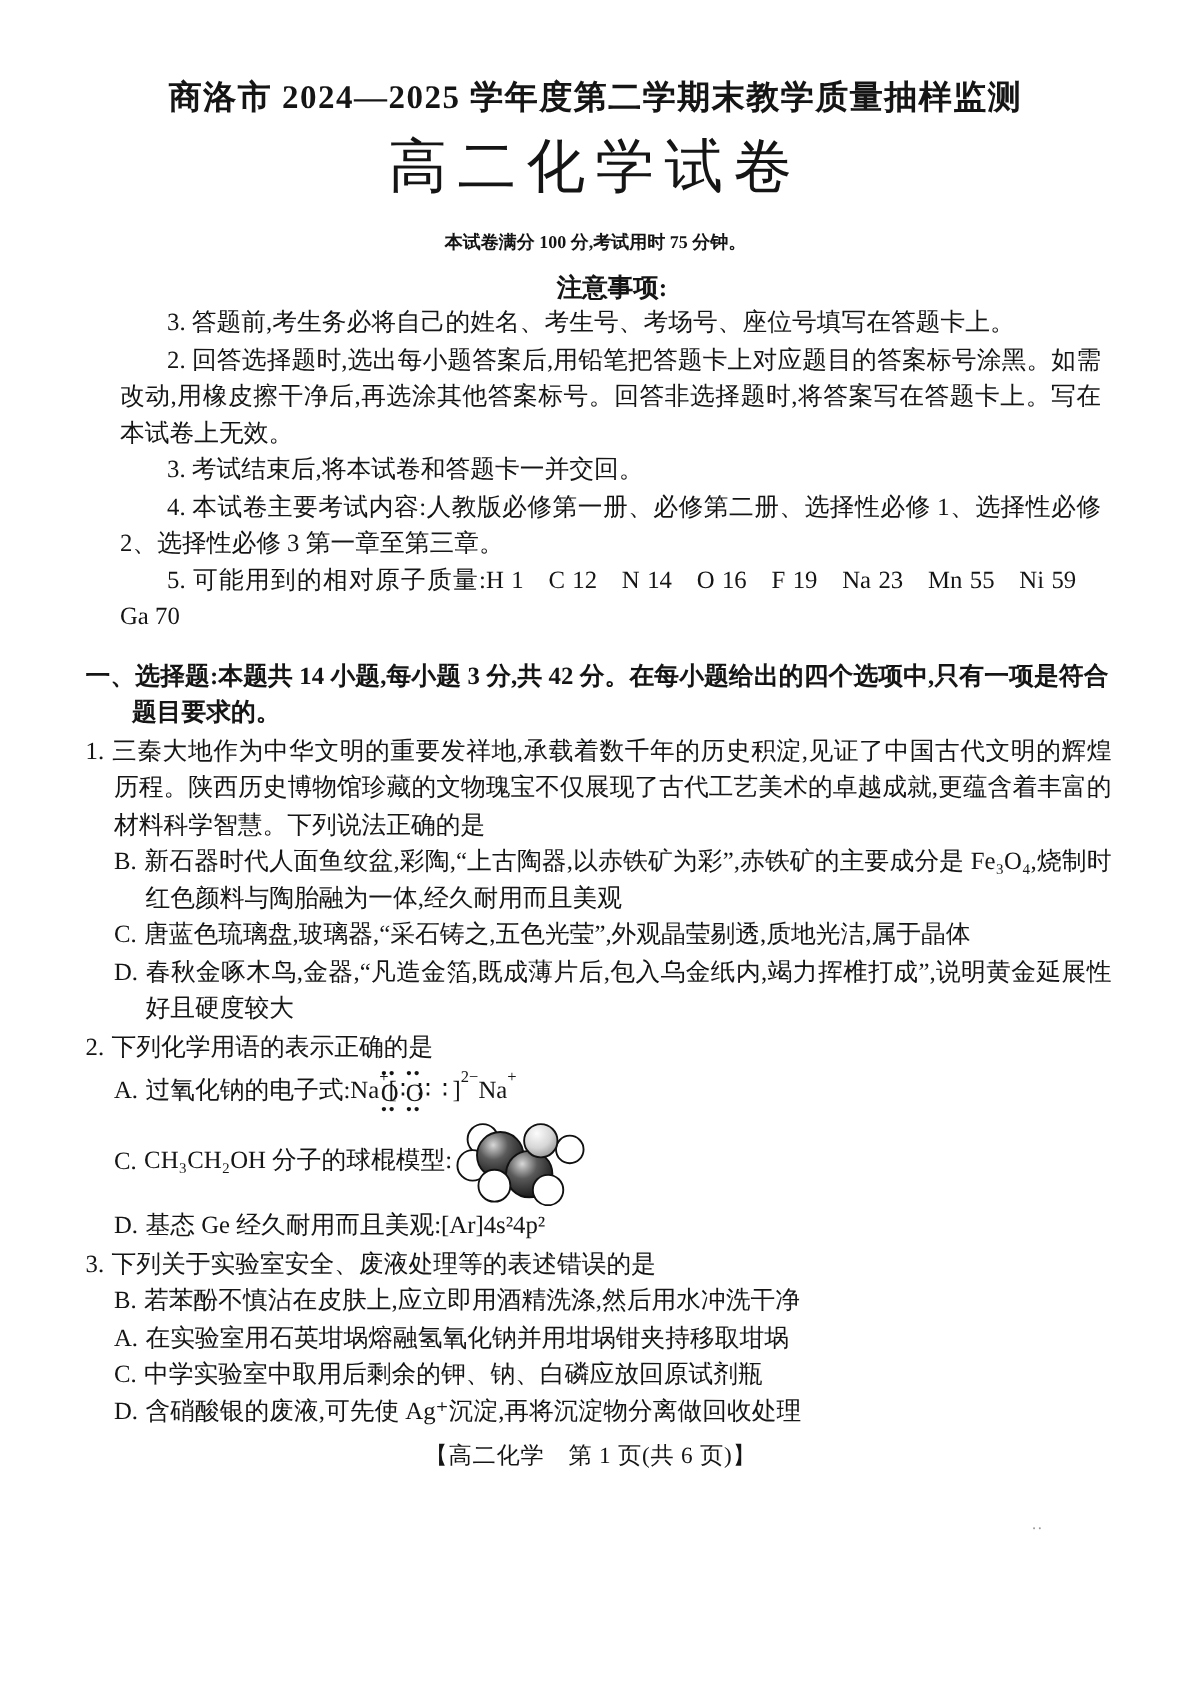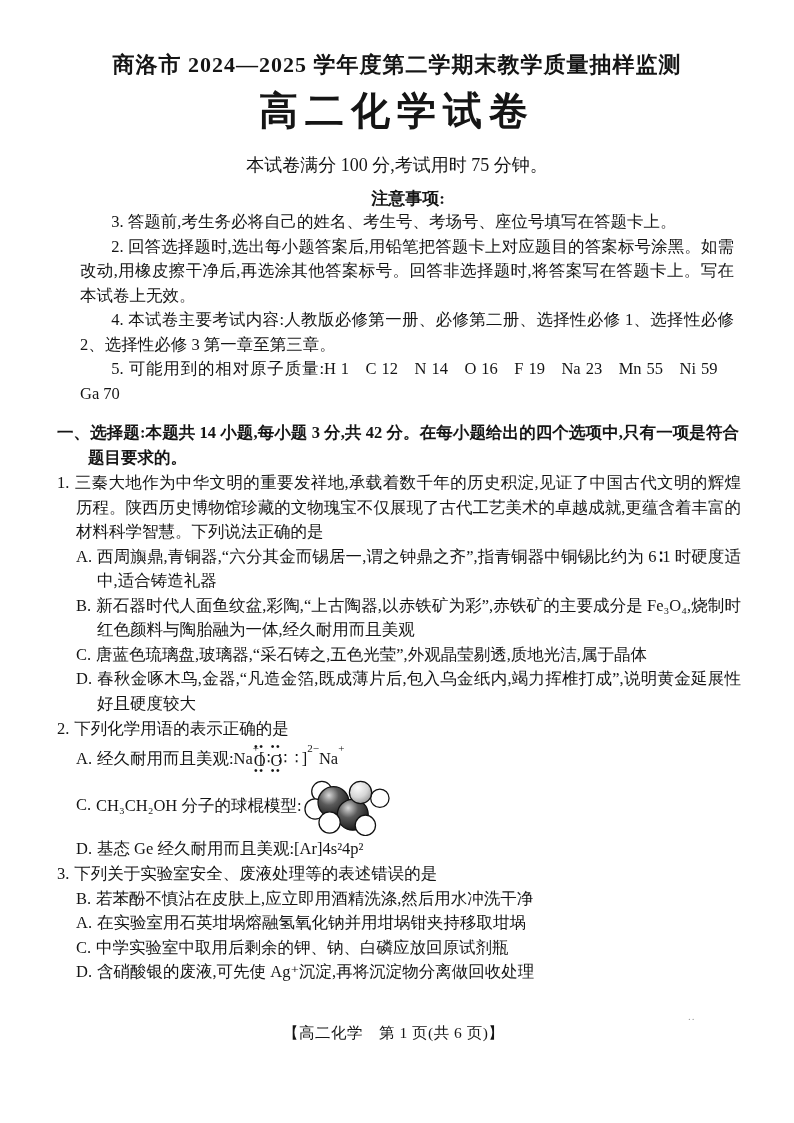--- a/index.html
+++ b/index.html
@@ -18,27 +18,28 @@
     padding-top:50px;
     text-align:center;
     font-size:22px;
     font-weight:700;
     letter-spacing:1px;
   }
   .title2 {
     margin-top:4px;
     text-align:center;
     font-size:39px;
-    font-weight:700;
+    font-weight:400;
     letter-spacing:7px;
   }
   .exam-info {
     margin-top:15px;
     text-align:center;
-    font-size:18px;
+    font-size:12px;
+    font-weight:bold;
   }
   .notice { margin:10px 60px 0 80px; }
   .notice-head { font-weight:700; font-size:17px; margin-left:2px;text-align:center; }
   .notice-item { text-indent:1.9em; line-height:24.5px; text-align:justify; }
   .sec-head {
     margin:15px 55px 0 88px;
     text-indent:-31px;
     font-weight:700;
     line-height:24.5px;
     text-align:justify;
@@ -64,59 +65,59 @@
   .colon { margin:0 2px; letter-spacing:1px; }
   .ocol {
     display:inline-flex; flex-direction:column; align-items:center;
     vertical-align:middle; margin:0 1px;
   }
   .dots { font-size:12px; height:7px; line-height:5px; letter-spacing:1px; }
   .oletter { font-size:16.5px; height:17px; line-height:17px; }
   .struct-svg { vertical-align:middle; margin-left:4px; }
   .model-svg { vertical-align:middle; margin-left:2px; }
   .footer {
-    position:absolute; left:283px; top:1023px;
+    position:absolute; left:283px; top:960px;
     font-size:15.5px; letter-spacing:0.5px;
   }
   .artifact {
     position:absolute; left:688px; top:1010px;
     color:#999; font-size:11px; letter-spacing:1px;
   }
 </style>
 </head>
 <body>
 
 <div class="page">
 
   <div class="title1">商洛市 2024—2025 学年度第二学期末教学质量抽样监测</div>
   <div class="title2">高二化学试卷</div>
   <div class="exam-info">本试卷满分 100 分,考试用时 75 分钟。</div>
 
   <div class="notice">
     <div class="notice-head">注意事项:</div>
     <p class="notice-item">3. 答题前,考生务必将自己的姓名、考生号、考场号、座位号填写在答题卡上。</p>
     <p class="notice-item">2. 回答选择题时,选出每小题答案后,用铅笔把答题卡上对应题目的答案标号涂黑。如需改动,用橡皮擦干净后,再选涂其他答案标号。回答非选择题时,将答案写在答题卡上。写在本试卷上无效。</p>
+    <p class="notice-item">3. 考试结束后,将本试卷和答题卡一并交回。</p>
     <p class="notice-item">4. 本试卷主要考试内容:人教版必修第一册、必修第二册、选择性必修 1、选择性必修 2、选择性必修 3 第一章至第三章。</p>
     <p class="notice-item">5. 可能用到的相对原子质量:H 1 C 12 N 14 O 16 F 19 Na 23 Mn 55 Ni 59 Ga 70</p>
   </div>
 
   <div class="sec-head">一、选择题:本题共 14 小题,每小题 3 分,共 42 分。在每小题给出的四个选项中,只有一项是符合题目要求的。</div>
 
   <div class="question">
     <p class="q-stem"><span class="qnum">1.</span><span>三秦大地作为中华文明的重要发祥地,承载着数千年的历史积淀,见证了中国古代文明的辉煌历程。陕西历史博物馆珍藏的文物瑰宝不仅展现了古代工艺美术的卓越成就,更蕴含着丰富的材料科学智慧。下列说法正确的是</span></p>
-    <p class="option"><span class="olabel">A.</span><span>西周旟鼎,青铜器,“六分其金而锡居一,谓之钟鼎之齐”,指青铜器中铜锡比约为 6∶1 时硬度适中,适合铸造礼器</span></p>
     <p class="option"><span class="olabel">B.</span><span>新石器时代人面鱼纹盆,彩陶,“上古陶器,以赤铁矿为彩”,赤铁矿的主要成分是 Fe₃O₄,烧制时红色颜料与陶胎融为一体,经久耐用而且美观</span></p>
     <p class="option"><span class="olabel">C.</span><span>唐蓝色琉璃盘,玻璃器,“采石铸之,五色光莹”,外观晶莹剔透,质地光洁,属于晶体</span></p>
     <p class="option"><span class="olabel">D.</span><span>春秋金啄木鸟,金器,“凡造金箔,既成薄片后,包入乌金纸内,竭力挥椎打成”,说明黄金延展性好且硬度较大</span></p>
   </div>
 
   <div class="question">
     <p class="q-stem"><span class="qnum">2.</span><span>下列化学用语的表示正确的是</span></p>
 
-    <p class="option" style="margin-top:3px; margin-bottom:2px;"><span class="olabel">A.</span><span>经久耐用而且美观:</span><span class="chem"><span>Na</span><sup class="sp">+</sup><span>[</span><span class="colon">∶</span><span class="ocol">
+    <p class="option" style="margin-top:3px; margin-bottom:2px;"><span class="olabel">A.</span><span>过氧化钠的电子式:</span><span class="chem"><span>Na</span><sup class="sp">+</sup><span>[</span><span class="colon">∶</span><span class="ocol">
             <span class="dots">••</span>
             <span class="oletter">O</span>
             <span class="dots">••</span>
           </span><span class="colon">∶∶</span><span class="ocol">
             <span class="dots">••</span>
             <span class="oletter">O</span>
             <span class="dots">••</span>
           </span><span class="colon">∶</span><span>]</span><sup class="sp">2−</sup><span>Na</span><sup class="sp">+</sup></span></p>
 
 

